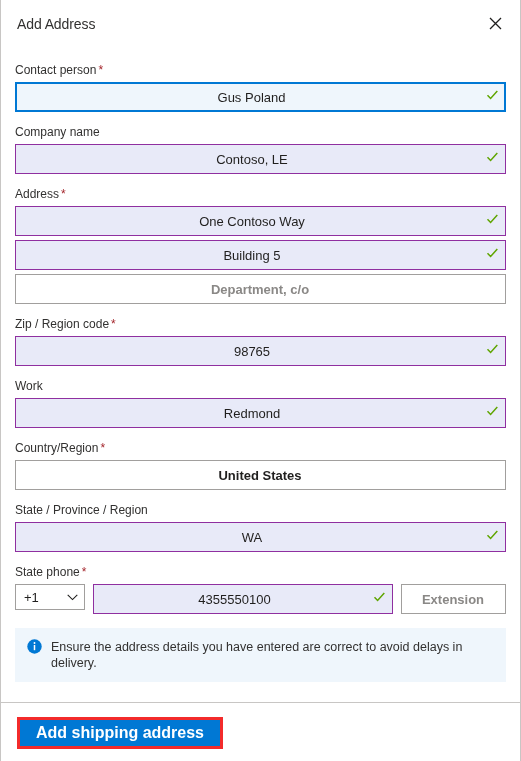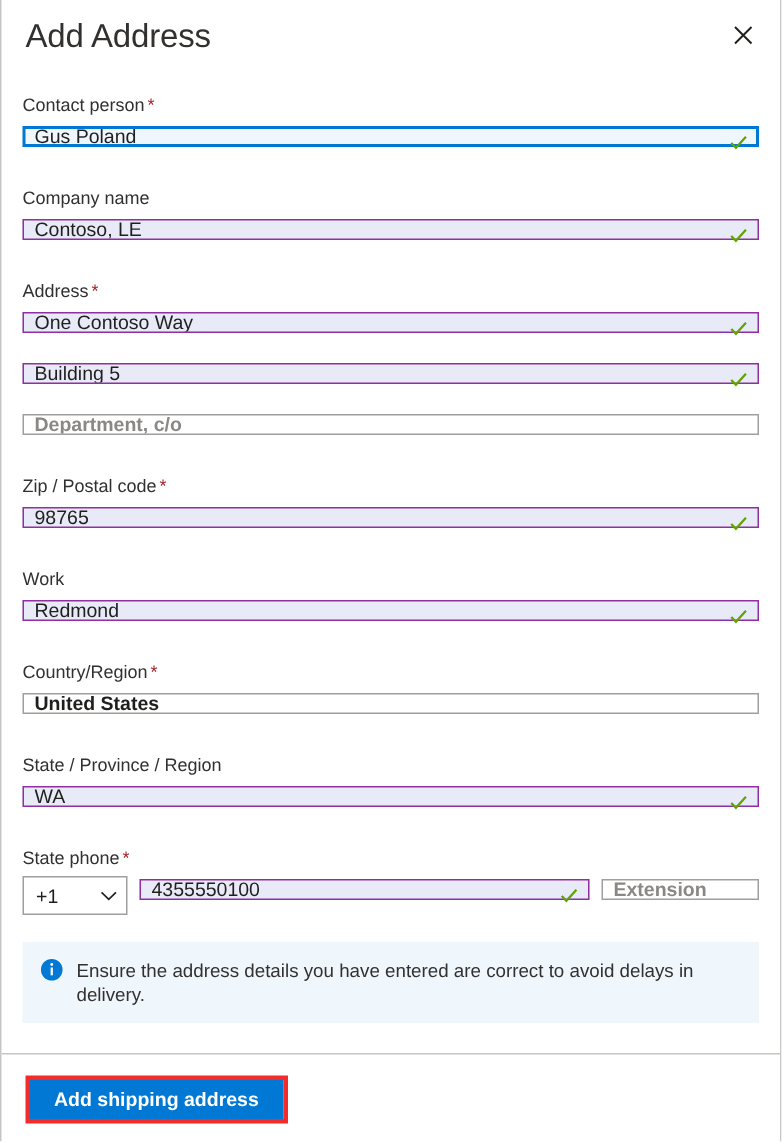--- a/index.html
+++ b/index.html
@@ -28,21 +28,21 @@
   }
   
   #header {
     position: relative;
     height: 62px;
     flex: 0 0 auto;
     padding: 11px 16px 0 16px;
     box-sizing: border-box;
   }
   #panel-title {
-    font-size: 22px;
+    font-size: 14px;
     font-weight: 400;
     color: #323130;
     letter-spacing: -0.1px;
     line-height: 26px;
   }
   #close-btn {
     position: absolute;
     top: 8px;
     right: 10px;
     width: 30px;
@@ -77,30 +77,31 @@
     font-size: 12px;
     margin-left: 2px;
   }
   .input-wrap {
     position: relative;
     height: 26px;
     box-sizing: border-box;
   }
   .txt {
     width: 100%;
-    height: 14px;
+    height: 30px;
     box-sizing: border-box;
     font-family: "Liberation Sans", sans-serif;
     font-size: 13px;
     color: #201f1e;
     padding: 0 24px 0 7px;
     border: 1px solid #8a8886;
     background: #ffffff;
     outline: none;
     line-height: 24px;
+    text-align: center;
   }
   .txt::placeholder { color: #8a8886; }
   
   .state-focus .txt {
     border: 2px solid #0078d4;
     background: #eff6fc;
     padding: 0 24px 0 6px;
   }
   
   .state-valid .txt {
@@ -182,21 +183,21 @@
     display: inline-block;
     border: 3px solid #f32b2b;
     padding: 0;
     line-height: 0;
   }
   #submit-btn {
     display: inline-block;
     background: #0078d4;
     color: #ffffff;
     font-family: "Liberation Sans", sans-serif;
-    font-size: 13px;
+    font-size: 16px;
     font-weight: 700;
     border: none;
     height: 26px;
     padding: 0 16px;
     cursor: pointer;
     line-height: 26px;
   }
 </style>
 </head>
 <body>
@@ -252,21 +253,21 @@
           <path d="M1.5 6.8 L4.6 10 L11.3 2.6" stroke="#5fa500" stroke-width="1.5" fill="none"></path>
         </svg>
       </div>
       <div class="input-wrap state-plain sub-input">
         <input class="txt" type="text" placeholder="Department, c/o" style="">
       </div>
     </div>
 
     <div class="field-group">
       <label class="field-label">
-        <span>Zip / Postal code</span><span class="req-star">*</span>
+        <span>Zip / Region code</span><span class="req-star">*</span>
       </label>
       <div class="input-wrap state-valid">
         <input class="txt" type="text" value="98765" style="">
         <svg class="check-icon" viewBox="0 0 13 13">
           <path d="M1.5 6.8 L4.6 10 L11.3 2.6" stroke="#5fa500" stroke-width="1.5" fill="none"></path>
         </svg>
       </div>
     </div>
 
     <div class="field-group">

